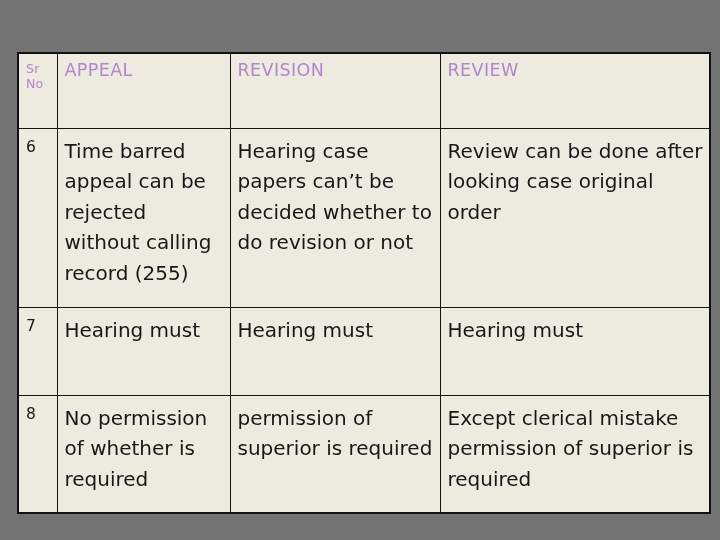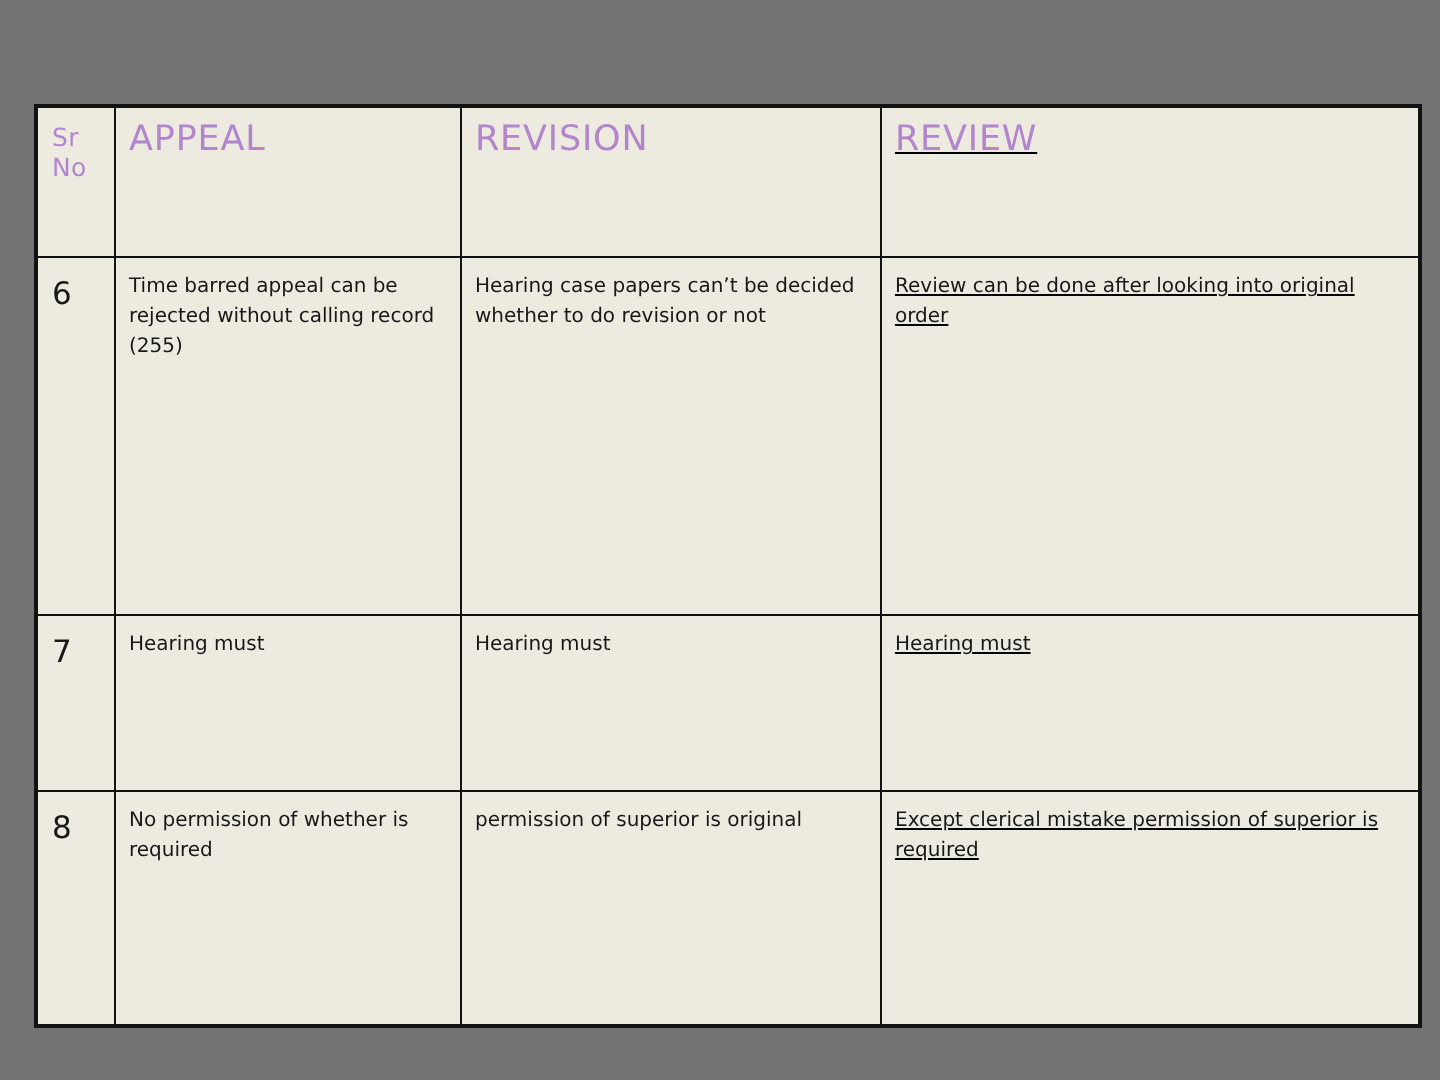--- a/index.html
+++ b/index.html
@@ -39,21 +39,21 @@
     padding: 7px 6px 6px 7px;
     background: #edeae0;
   }
   
   table.cmp {
     outline: 0;
   }
   table.cmp tr:first-child td { border-top-width: 2px; }
   table.cmp tr:last-child td { border-bottom-width: 2px; }
   table.cmp td:first-child { border-left-width: 2px; }
-  table.cmp td:last-child { border-right-width: 2px; text-decoration: underline; }
+  table.cmp td:last-child { border-right-width: 2px; }
 
   .col-sr    { width: 39px;  }
   .col-app   { width: 173px; }
   .col-rev   { width: 210px; }
   .col-revw  { width: 270px; }
 
   .hdr-cell {
     height: 61px;
   }
   .hdr-text {
@@ -63,21 +63,21 @@
     letter-spacing: 0.4px;
     white-space: pre-line;
   }
   .hdr-text.small {
     font-size: 12.5px;
     line-height: 1.22;
     letter-spacing: 0.2px;
   }
   .body-text {
     color: #181818;
-    font-size: 10px;
+    font-size: 20px;
     line-height: 1.52;
     white-space: pre-line;
   }
   .sr-num {
     color: #181818;
     font-size: 15.5px;
     line-height: 1.52;
     text-align: left;
   }
   .row6 td { height: 165px; }
@@ -117,21 +117,21 @@
           <td>
             <div class="sr-num">6</div>
           </td>
           <td>
             <div class="body-text">Time barred appeal can be rejected without calling record (255)</div>
           </td>
           <td>
             <div class="body-text">Hearing case papers can’t be decided whether to do revision or not</div>
           </td>
           <td>
-            <div class="body-text">Review can be done after looking into original order</div>
+            <div class="body-text">Review can be done after looking case original order</div>
           </td>
         </tr>
 
         <tr class="row7">
           <td>
             <div class="sr-num">7</div>
           </td>
           <td>
             <div class="body-text">Hearing must</div>
           </td>
@@ -144,21 +144,21 @@
         </tr>
 
         <tr class="row8">
           <td>
             <div class="sr-num">8</div>
           </td>
           <td>
             <div class="body-text">No permission of whether is required</div>
           </td>
           <td>
-            <div class="body-text">permission of superior is original</div>
+            <div class="body-text">permission of superior is required</div>
           </td>
           <td>
             <div class="body-text">Except clerical mistake permission of superior is required</div>
           </td>
         </tr>
       </tbody>
     </table>
   </div>
 </div>
 

